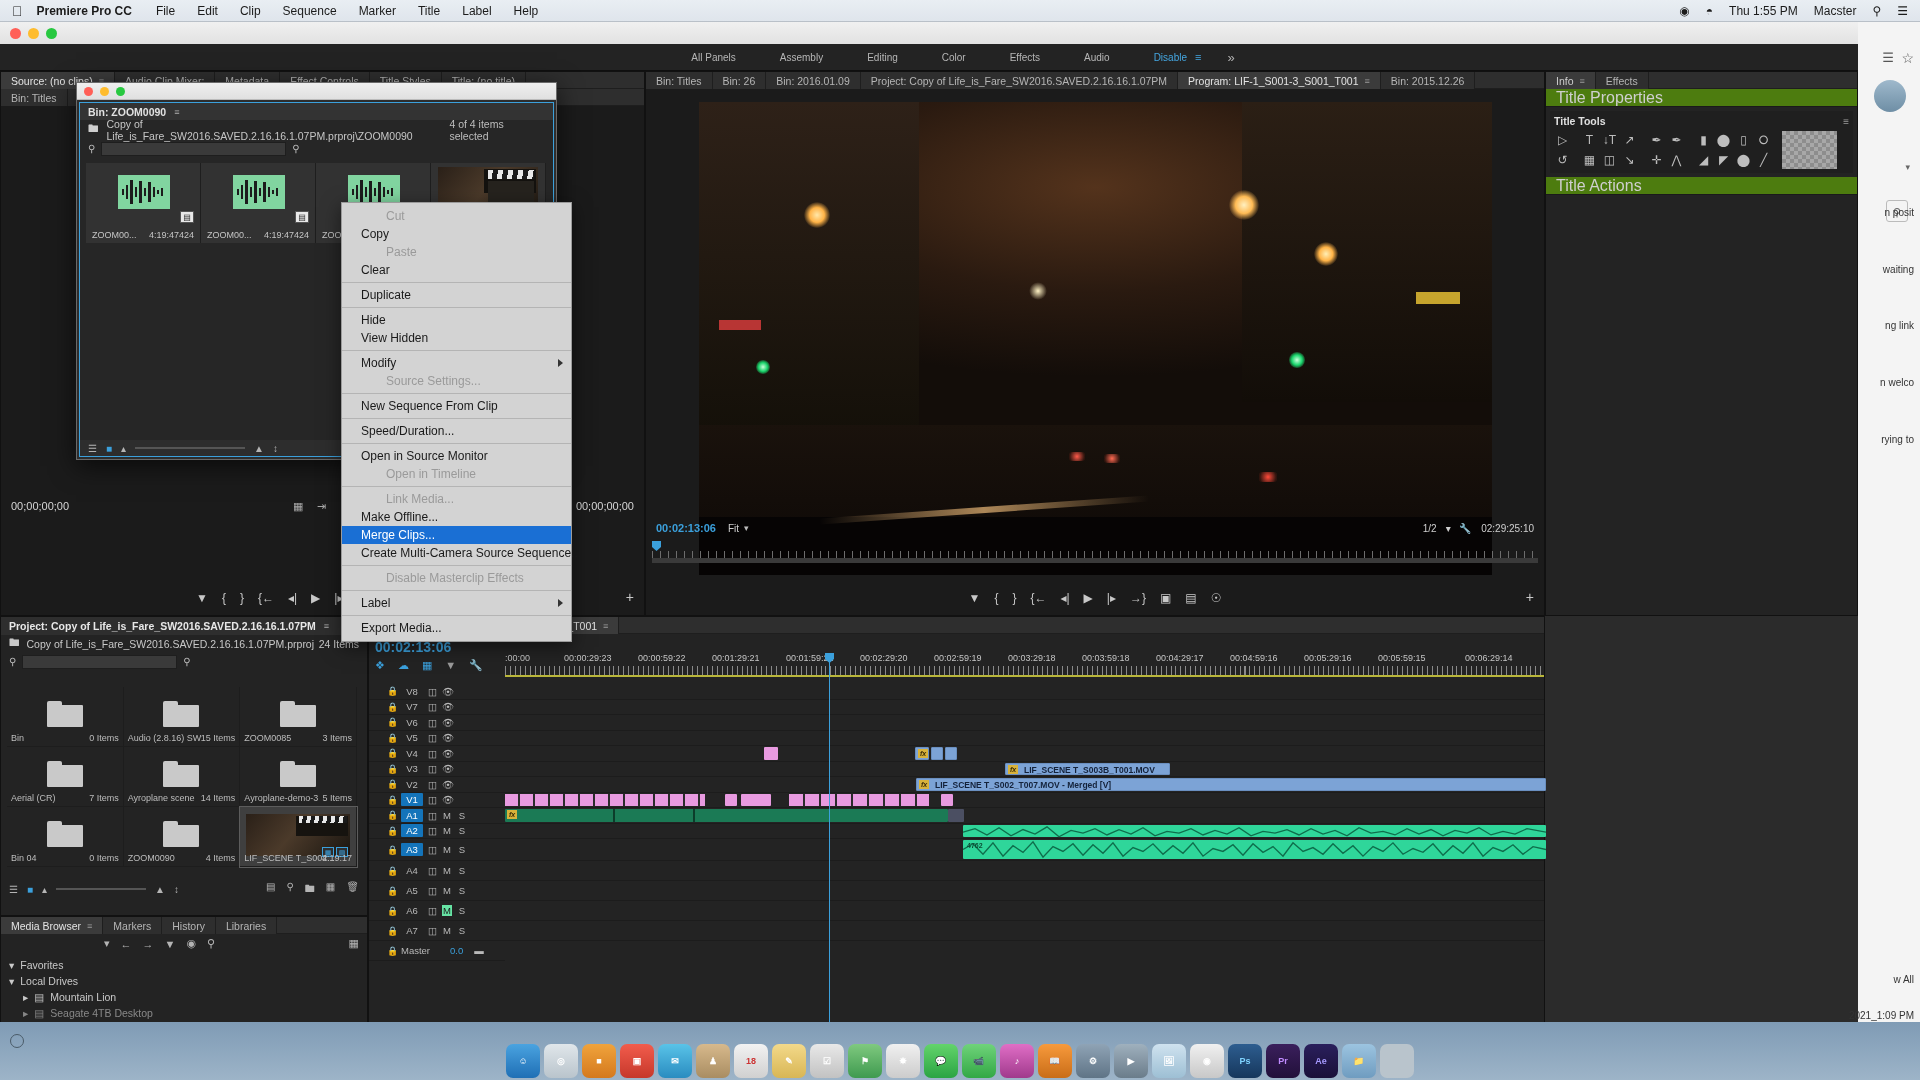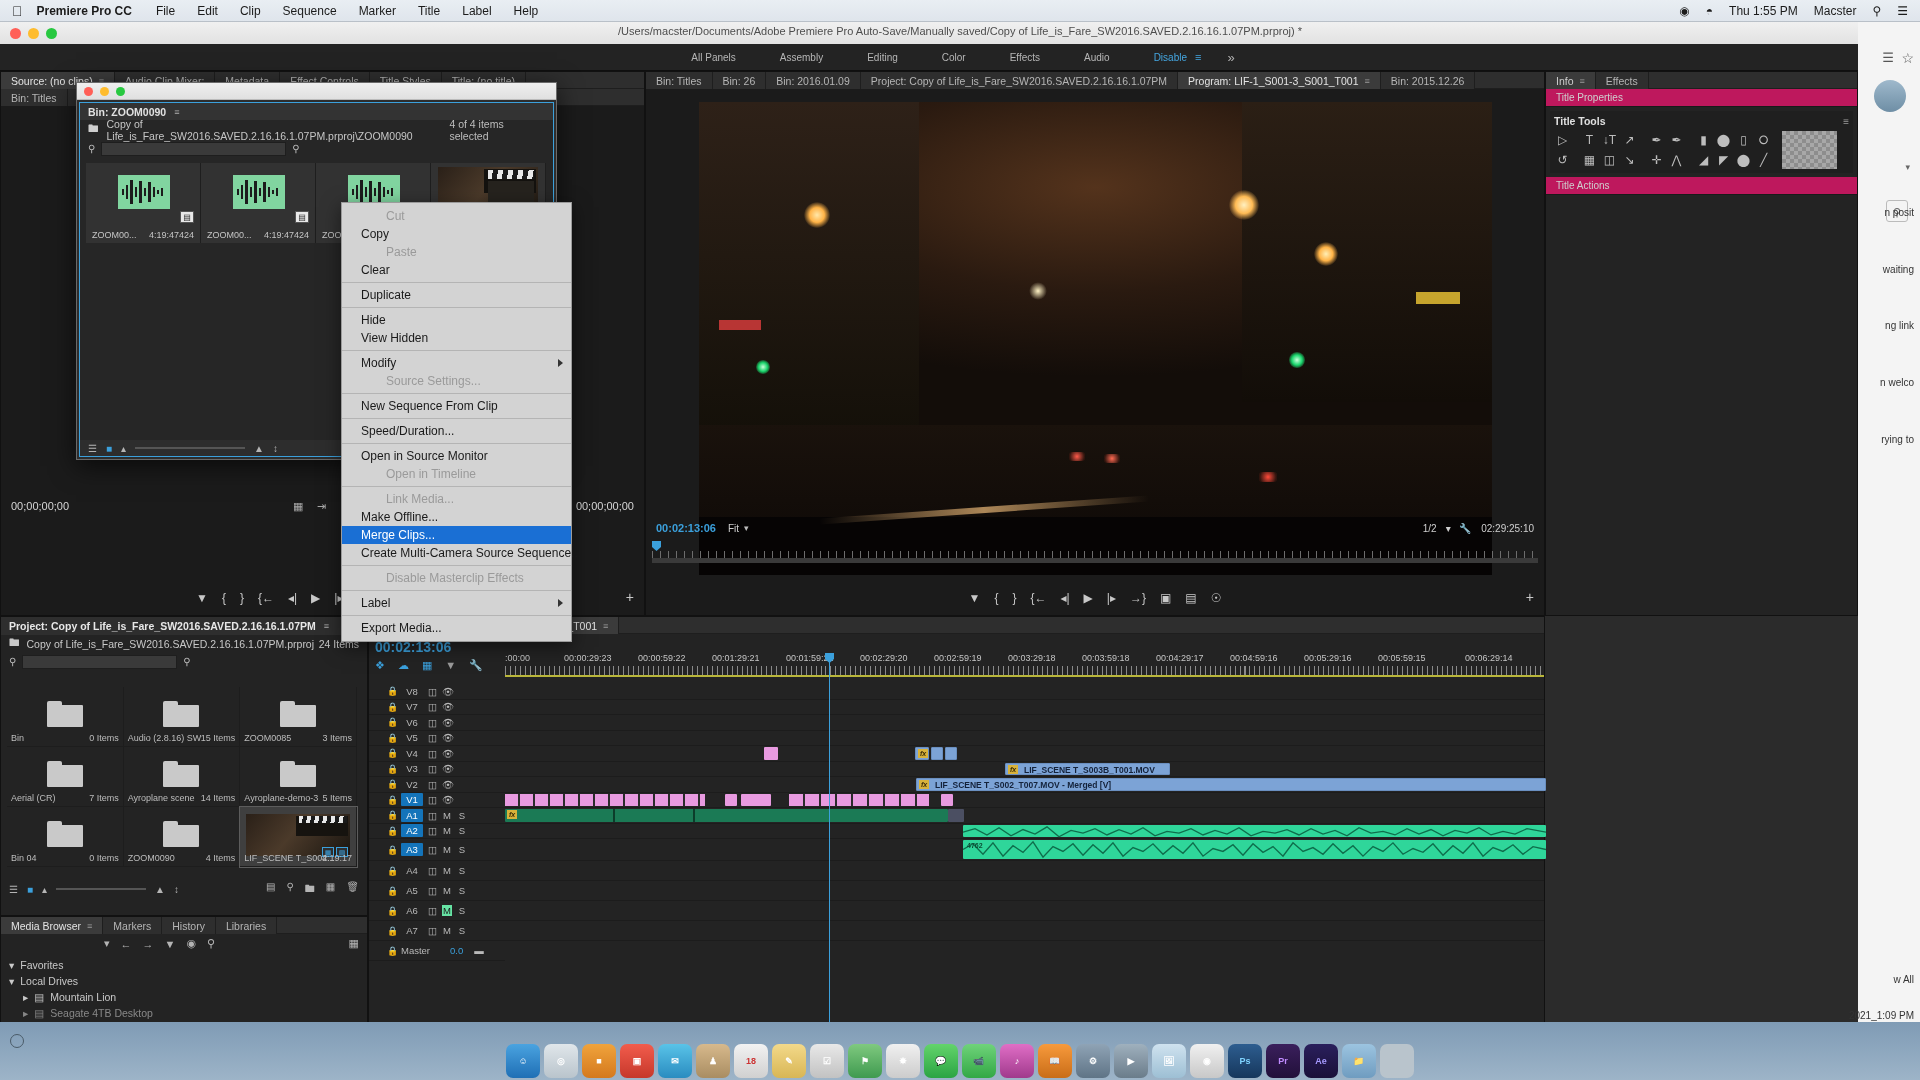--- a/index.html
+++ b/index.html
@@ -97,22 +97,22 @@
   .progTCbar { position:absolute; left:0; bottom:78px; width:100%; height:18px;
     display:flex; align-items:center; padding:0 10px; font-size:11px; }
   .progTCbar .tc { color:#3ba0dc; font-weight:bold; }
   .progTCbar .fit { margin-left:12px; color:#cfcfcf; font-size:10px; }
   .progTCbar .right { margin-left:auto; display:flex; align-items:center; gap:9px; color:#cfcfcf; font-size:10px;}
   .progScrub { position:absolute; left:6px; bottom:52px; right:6px; height:22px; }
 
   
   #rightDock { position:absolute; left:1545px; top:49px; width:313px; height:545px;
     background:#232323; border:1px solid #111; }
-  .secHead { height:18px; background:#be185d; border-bottom:1px solid #1a1a1a;
-    display:flex; align-items:center; padding:0 10px; font-size:10px; color:#cfcfcf;}
+  .secHead { height:18px; background:#4d7c0f; border-bottom:1px solid #1a1a1a;
+    display:flex; align-items:center; padding:0 10px; font-size:16px; color:#cfcfcf;}
   .titleTools { background:#1f1f1f; margin:4px; padding:4px; }
   .toolgrid { display:flex; gap:10px; align-items:flex-start; padding-top:4px;}
   .tcol { display:grid; grid-template-columns:repeat(auto-fit, 17px); gap:3px; }
   .tbtn { width:17px;height:17px; display:flex;align-items:center;justify-content:center;
     color:#bdbdbd; font-size:12px;}
   .checker { width:55px;height:38px; background-image:
      linear-gradient(45deg,#8d8d8d 25%,transparent 25%,transparent 75%,#8d8d8d 75%),
      linear-gradient(45deg,#8d8d8d 25%,#a8a8a8 25%,#a8a8a8 75%,#8d8d8d 75%);
      background-size:8px 8px; background-position:0 0,4px 4px; }
 
@@ -214,21 +214,20 @@
 </div>
 
 <div class="win">
 
   <div class="titlebar">
     <span class="traffic">
       <i style="background:#ff5f57"></i>
       <i style="background:#febc2e"></i>
       <i style="background:#28c840"></i>
     </span>
-    <div class="doctitle">/Users/macster/Documents/Adobe Premiere Pro Auto-Save/Manually saved/Copy of Life_is_Fare_SW2016.SAVED.2.16.16.1.07PM.prproj) *</div>
   </div>
 
   <div class="wsbar">
     <span class="ws">All Panels</span>
     <span class="ws">Assembly</span>
     <span class="ws">Editing</span>
     <span class="ws">Color</span>
     <span class="ws">Effects</span>
     <span class="ws">Audio</span>
     <span class="ws active">Disable</span>

